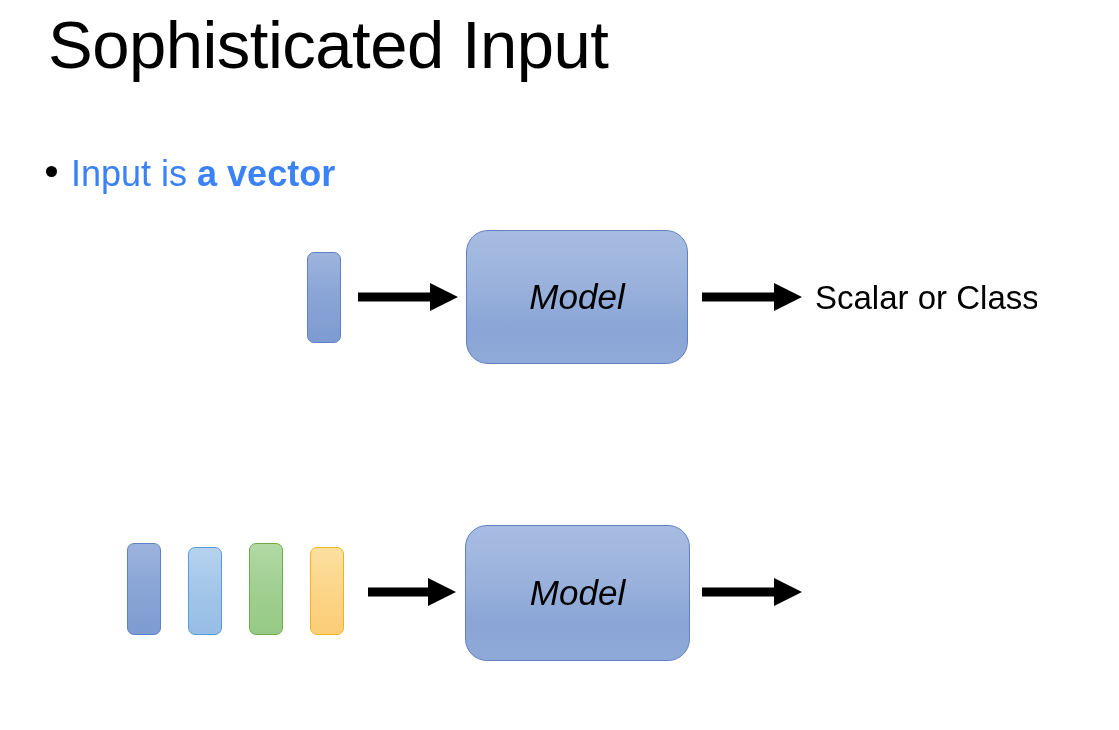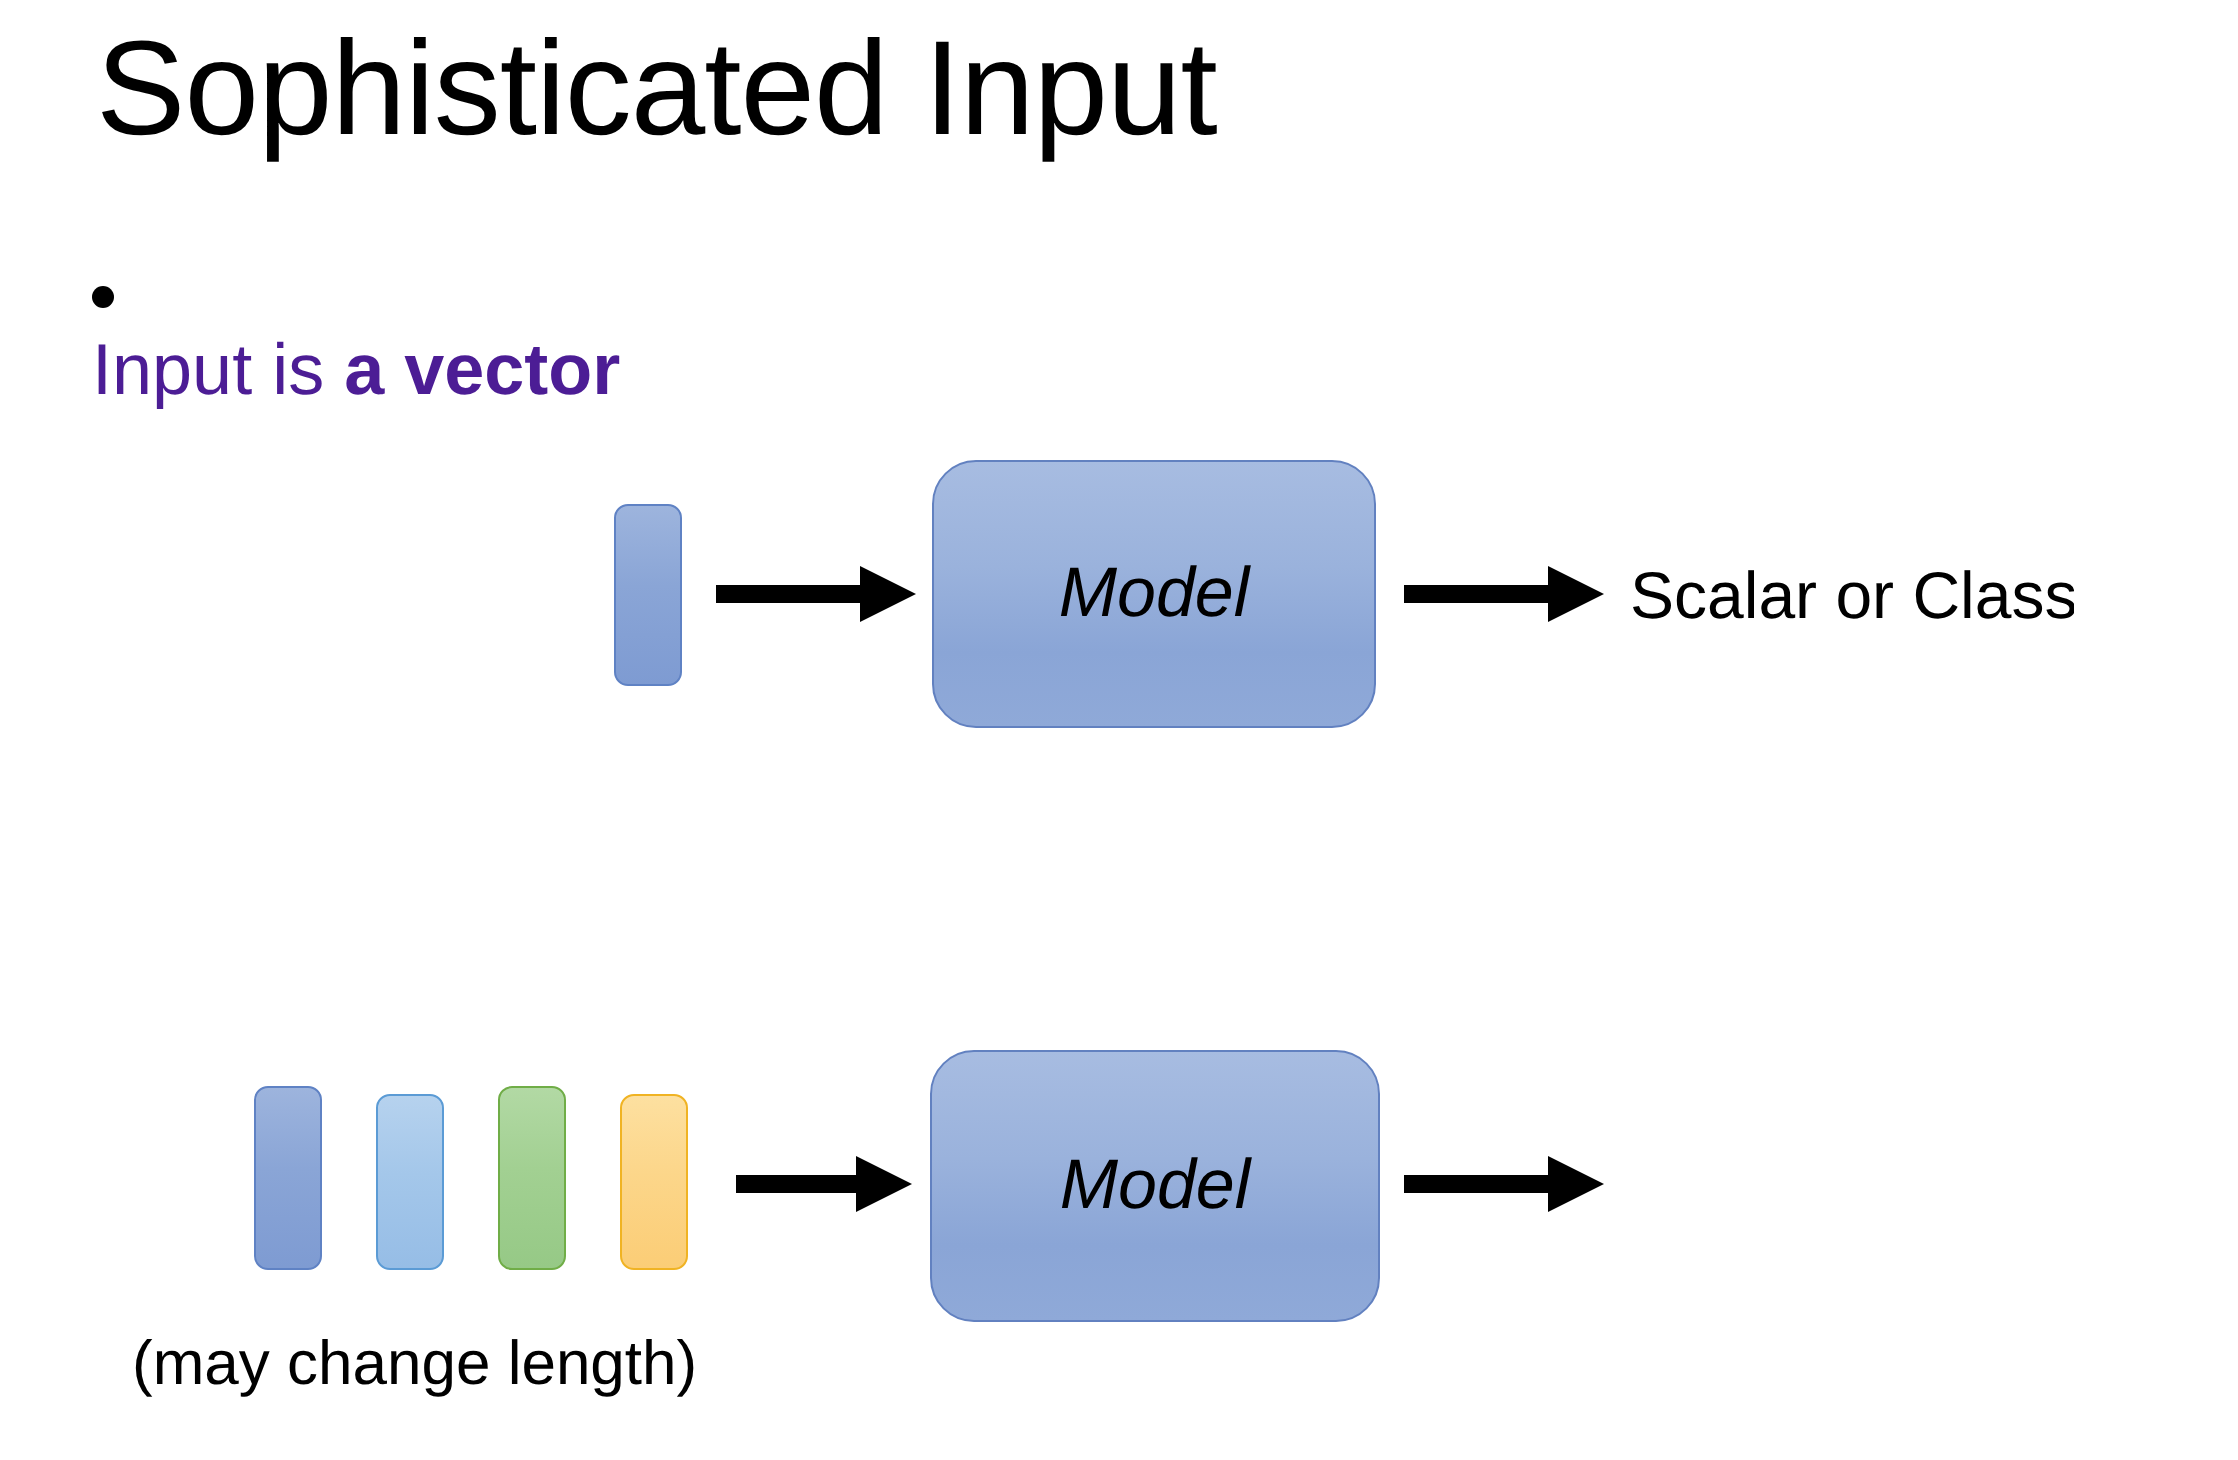--- a/index.html
+++ b/index.html
@@ -37,22 +37,21 @@
 
   
   .bullet-row {
     position: absolute;
     display: flex;
     align-items: baseline;
     white-space: nowrap;
     font-size: 36px;
     font-weight: 400;
     line-height: 1.2;
-    color: #4c1d95;
-    flex-direction: column;
+    color: #3b82f6;
   }
   .bullet-dot {
     display: inline-block;
     width: 11px;
     height: 11px;
     border-radius: 50%;
     background: #000000;
     margin-right: 14px;
     position: relative;
     top: -9px;
@@ -181,15 +180,14 @@
     <span>Model</span>
   </div>
 
   <span class="arrow" style="left:702px; top:578px;">
     <svg width="100" height="28" viewBox="0 0 100 28" aria-hidden="true">
       <path d="M0 9.5 H72 V0 L100 14 L72 28 V18.5 H0 Z" fill="#000000"></path>
     </svg>
   </span>
 
 
-  <div class="caption" style="left:66px; top:666px;">(may change length)</div>
 
 </div>
 
 </body></html>

